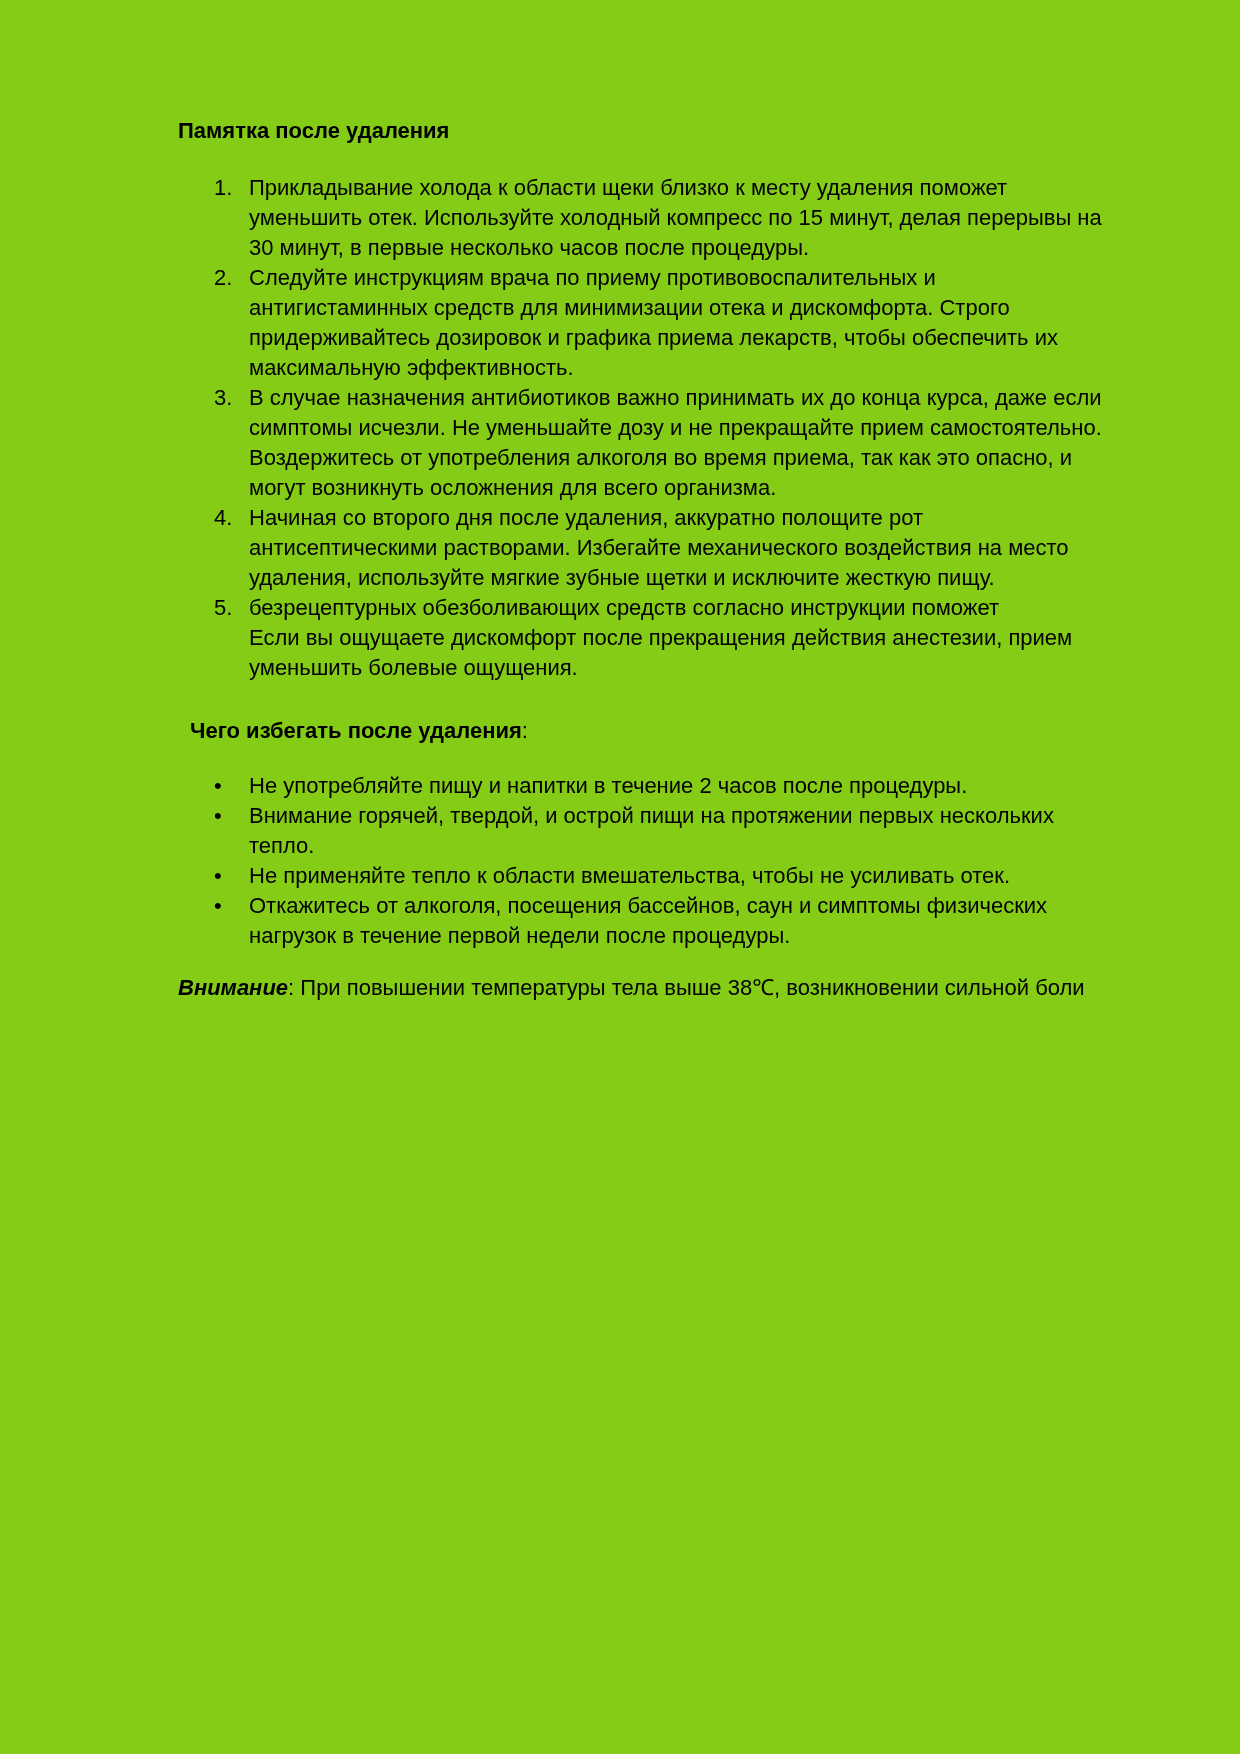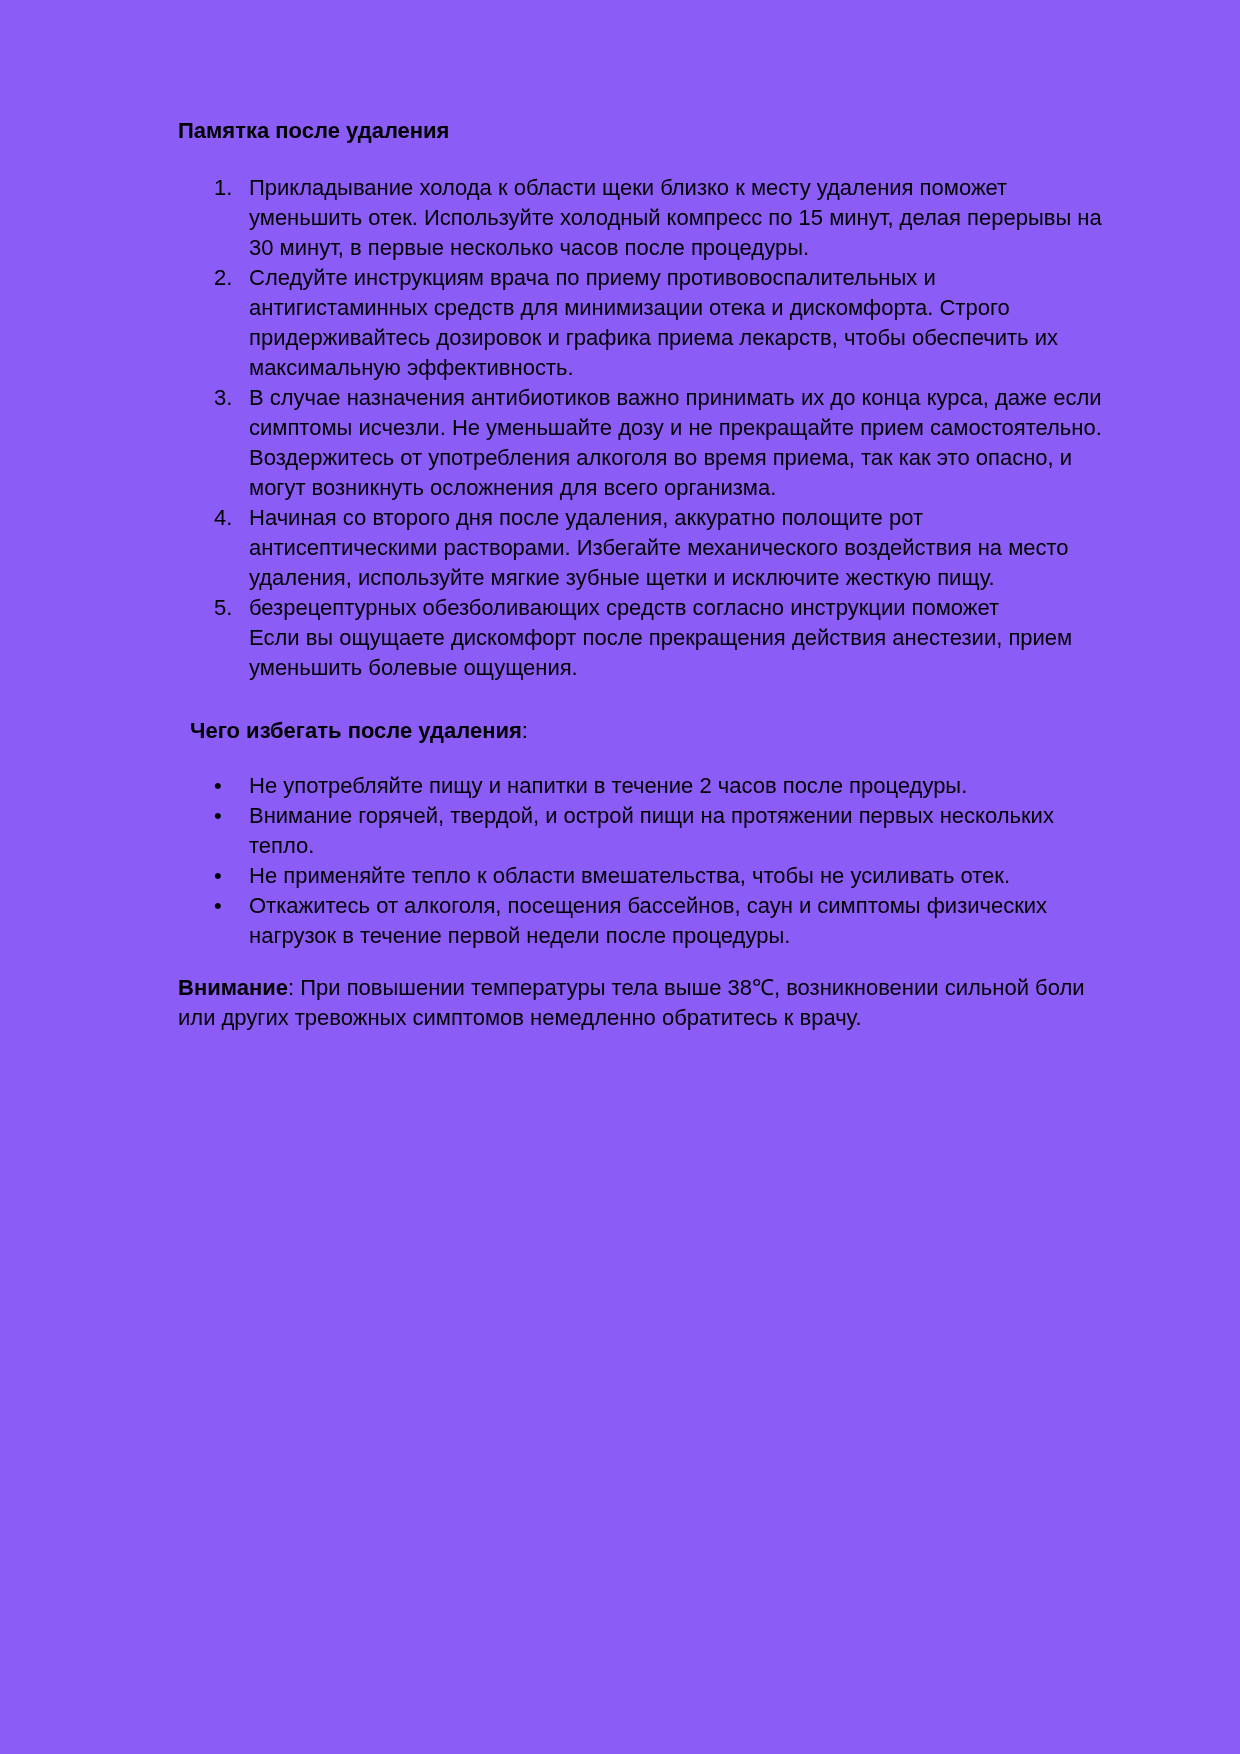--- a/index.html
+++ b/index.html
@@ -1,20 +1,20 @@
 <!DOCTYPE html>
 <html><head>
 <meta charset="utf-8">
 <style>
   html, body { margin: 0; padding: 0; background: #ffffff; }
   .page {
     position: relative;
     width: 1240px;
     height: 1754px;
-    background: #8b5cf6;
+    background: #84cc16;
     font-family: "Liberation Sans", sans-serif;
     font-size: 22px;
     line-height: 30px;
     color: #000000;
     overflow: hidden;
   }
   .content {
     position: absolute;
     left: 178px;
     top: 116px;
@@ -51,21 +51,21 @@
     line-height: 30px;
   }
   .avoid-heading {
     font-size: 22px;
     line-height: 30px;
     font-weight: 700;
     margin: 0 0 25px 12px;
   }
   .avoid-heading .colon { font-weight: 400; }
   .warning { margin: 0; }
-  .warning strong { font-weight: 700; }
+  .warning strong { font-weight: 700; font-style: italic; }
 </style>
 </head>
 <body>
 
 <div class="page">
   <div class="content">
 
     <h1 class="doc-title">Памятка после удаления</h1>
 
     <ol class="num-list">
@@ -121,17 +121,16 @@
       </li>
       <li>
         <span class="marker">•</span>
         <span class="line">Откажитесь от алкоголя, посещения бассейнов, саун и симптомы физических</span>
         <span class="line">нагрузок в течение первой недели после процедуры.</span>
       </li>
     </ul>
 
     <p class="warning">
       <span class="line"><strong>Внимание</strong><span>: При повышении температуры тела выше 38℃, возникновении сильной боли</span></span>
-      <span class="line">или других тревожных симптомов немедленно обратитесь к врачу.</span>
     </p>
 
   </div>
 </div>
 
 </body></html>

